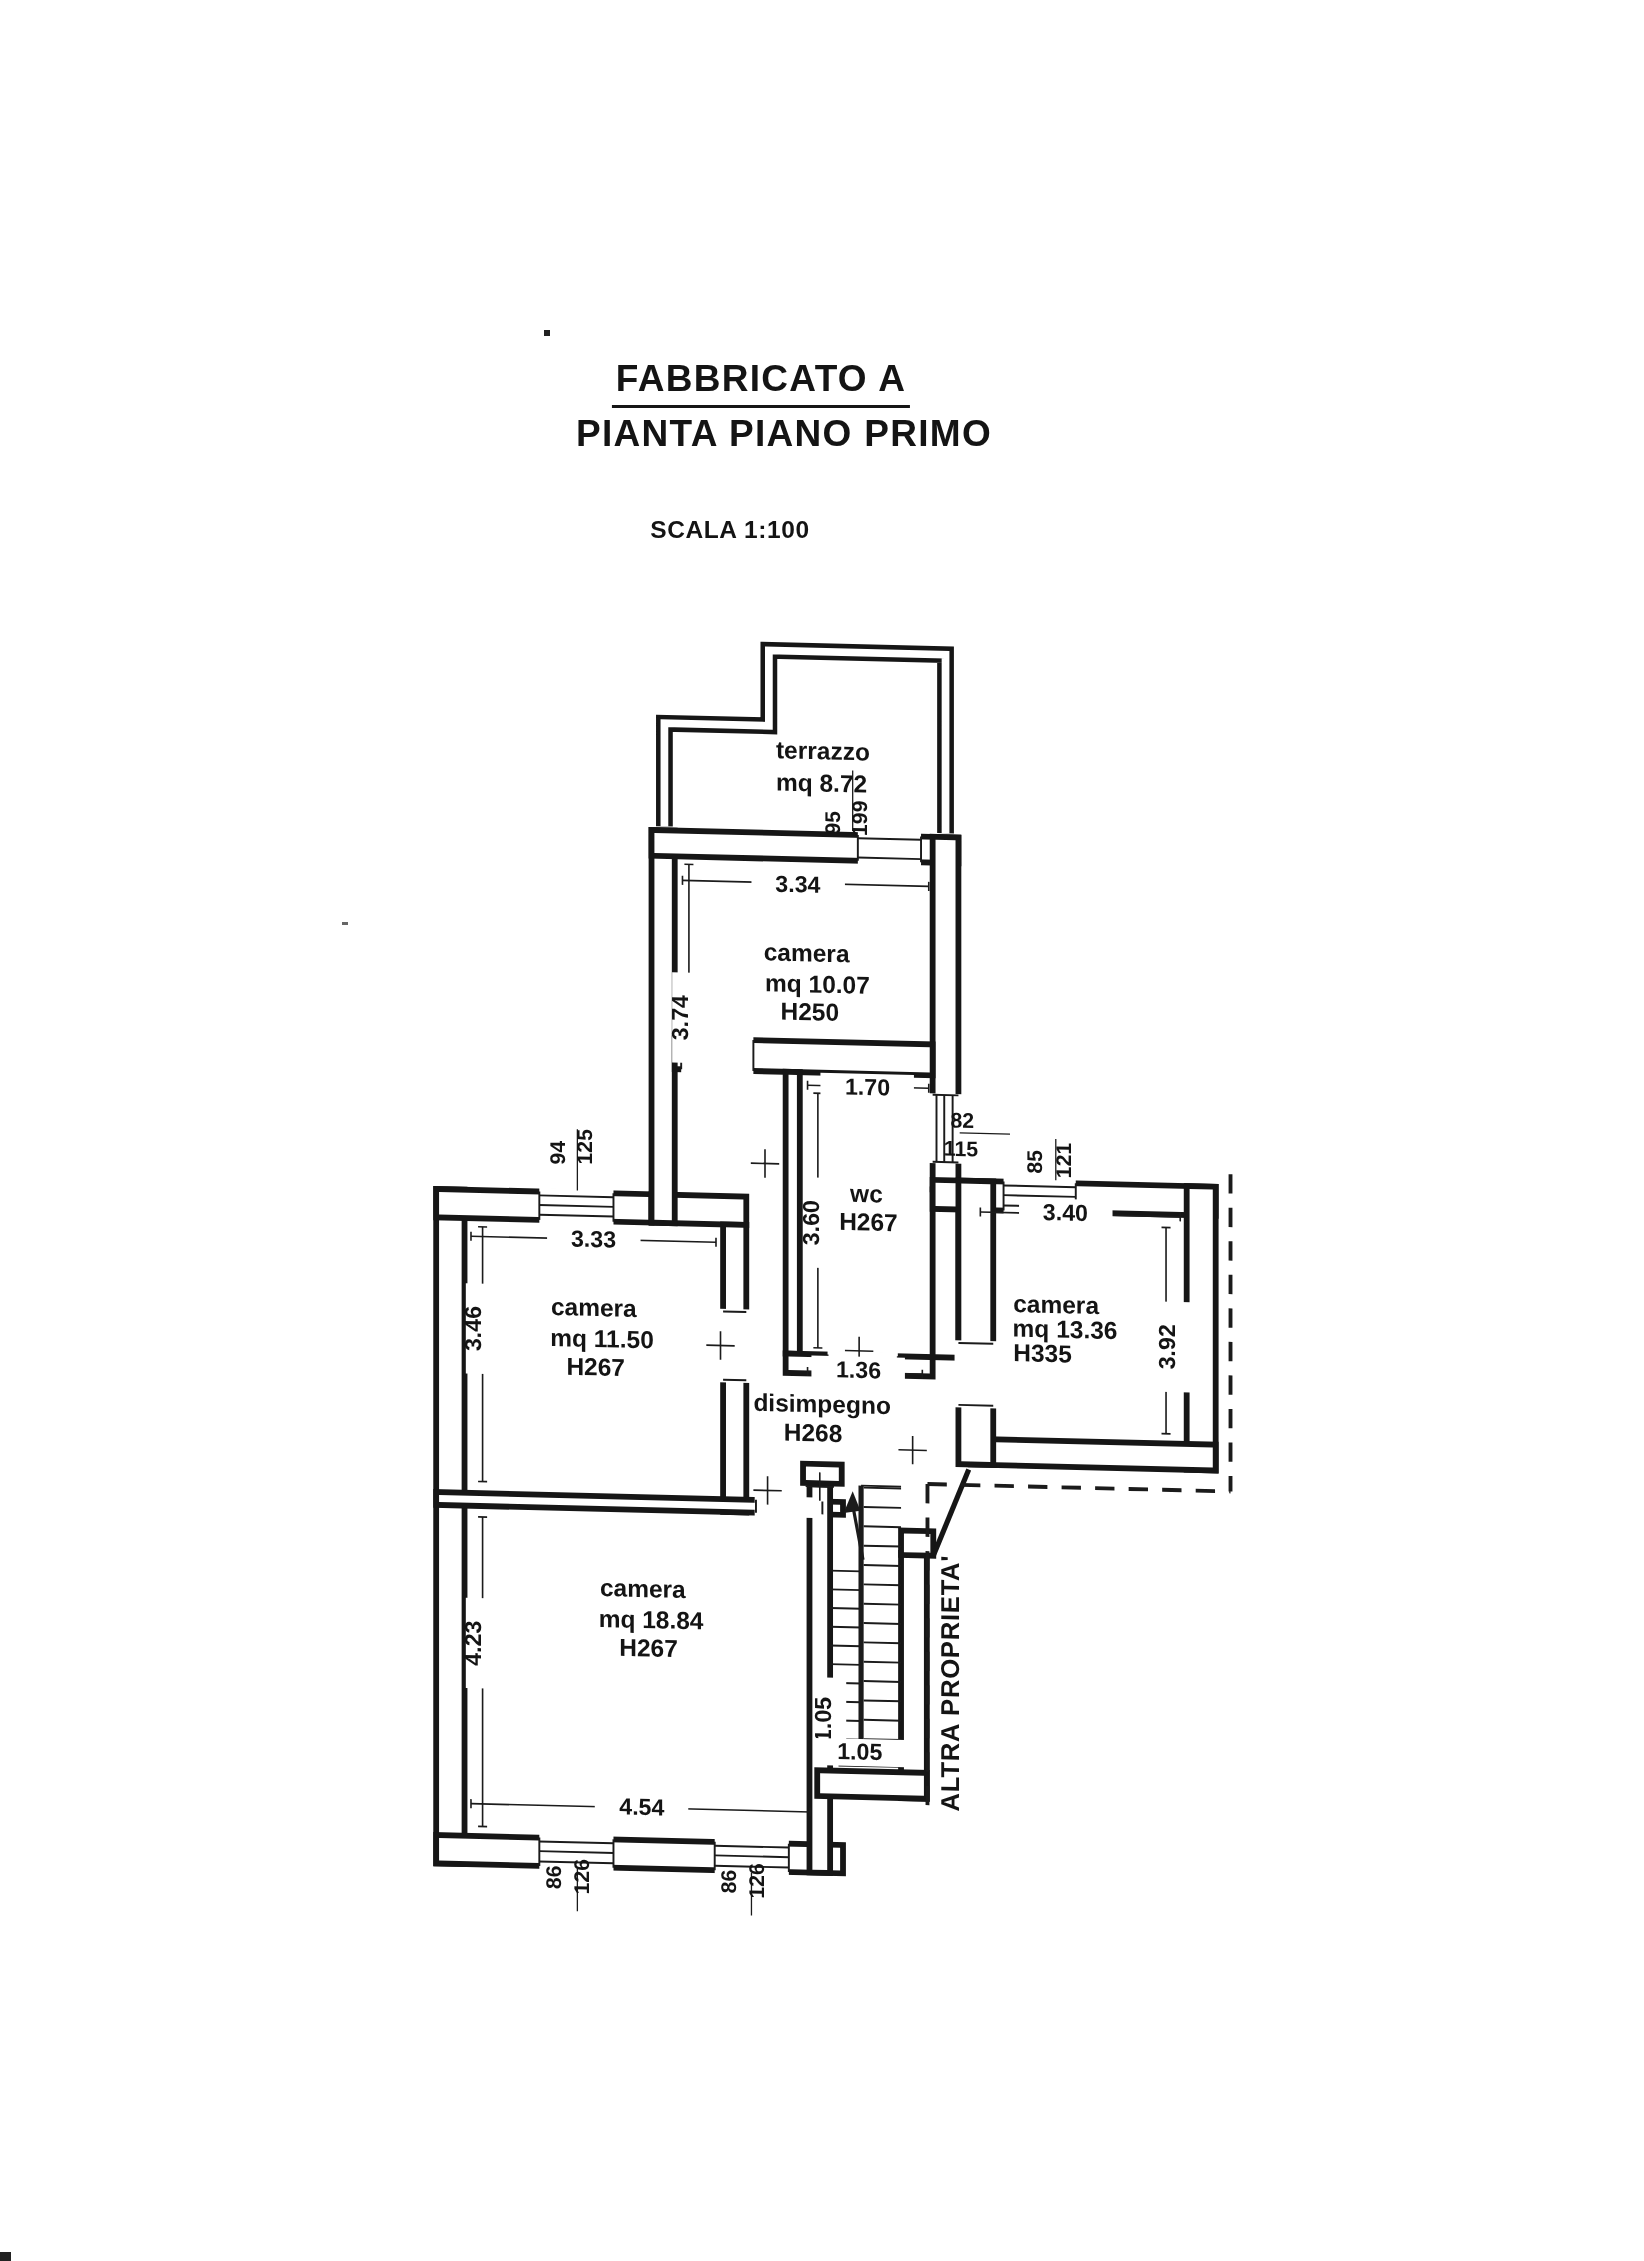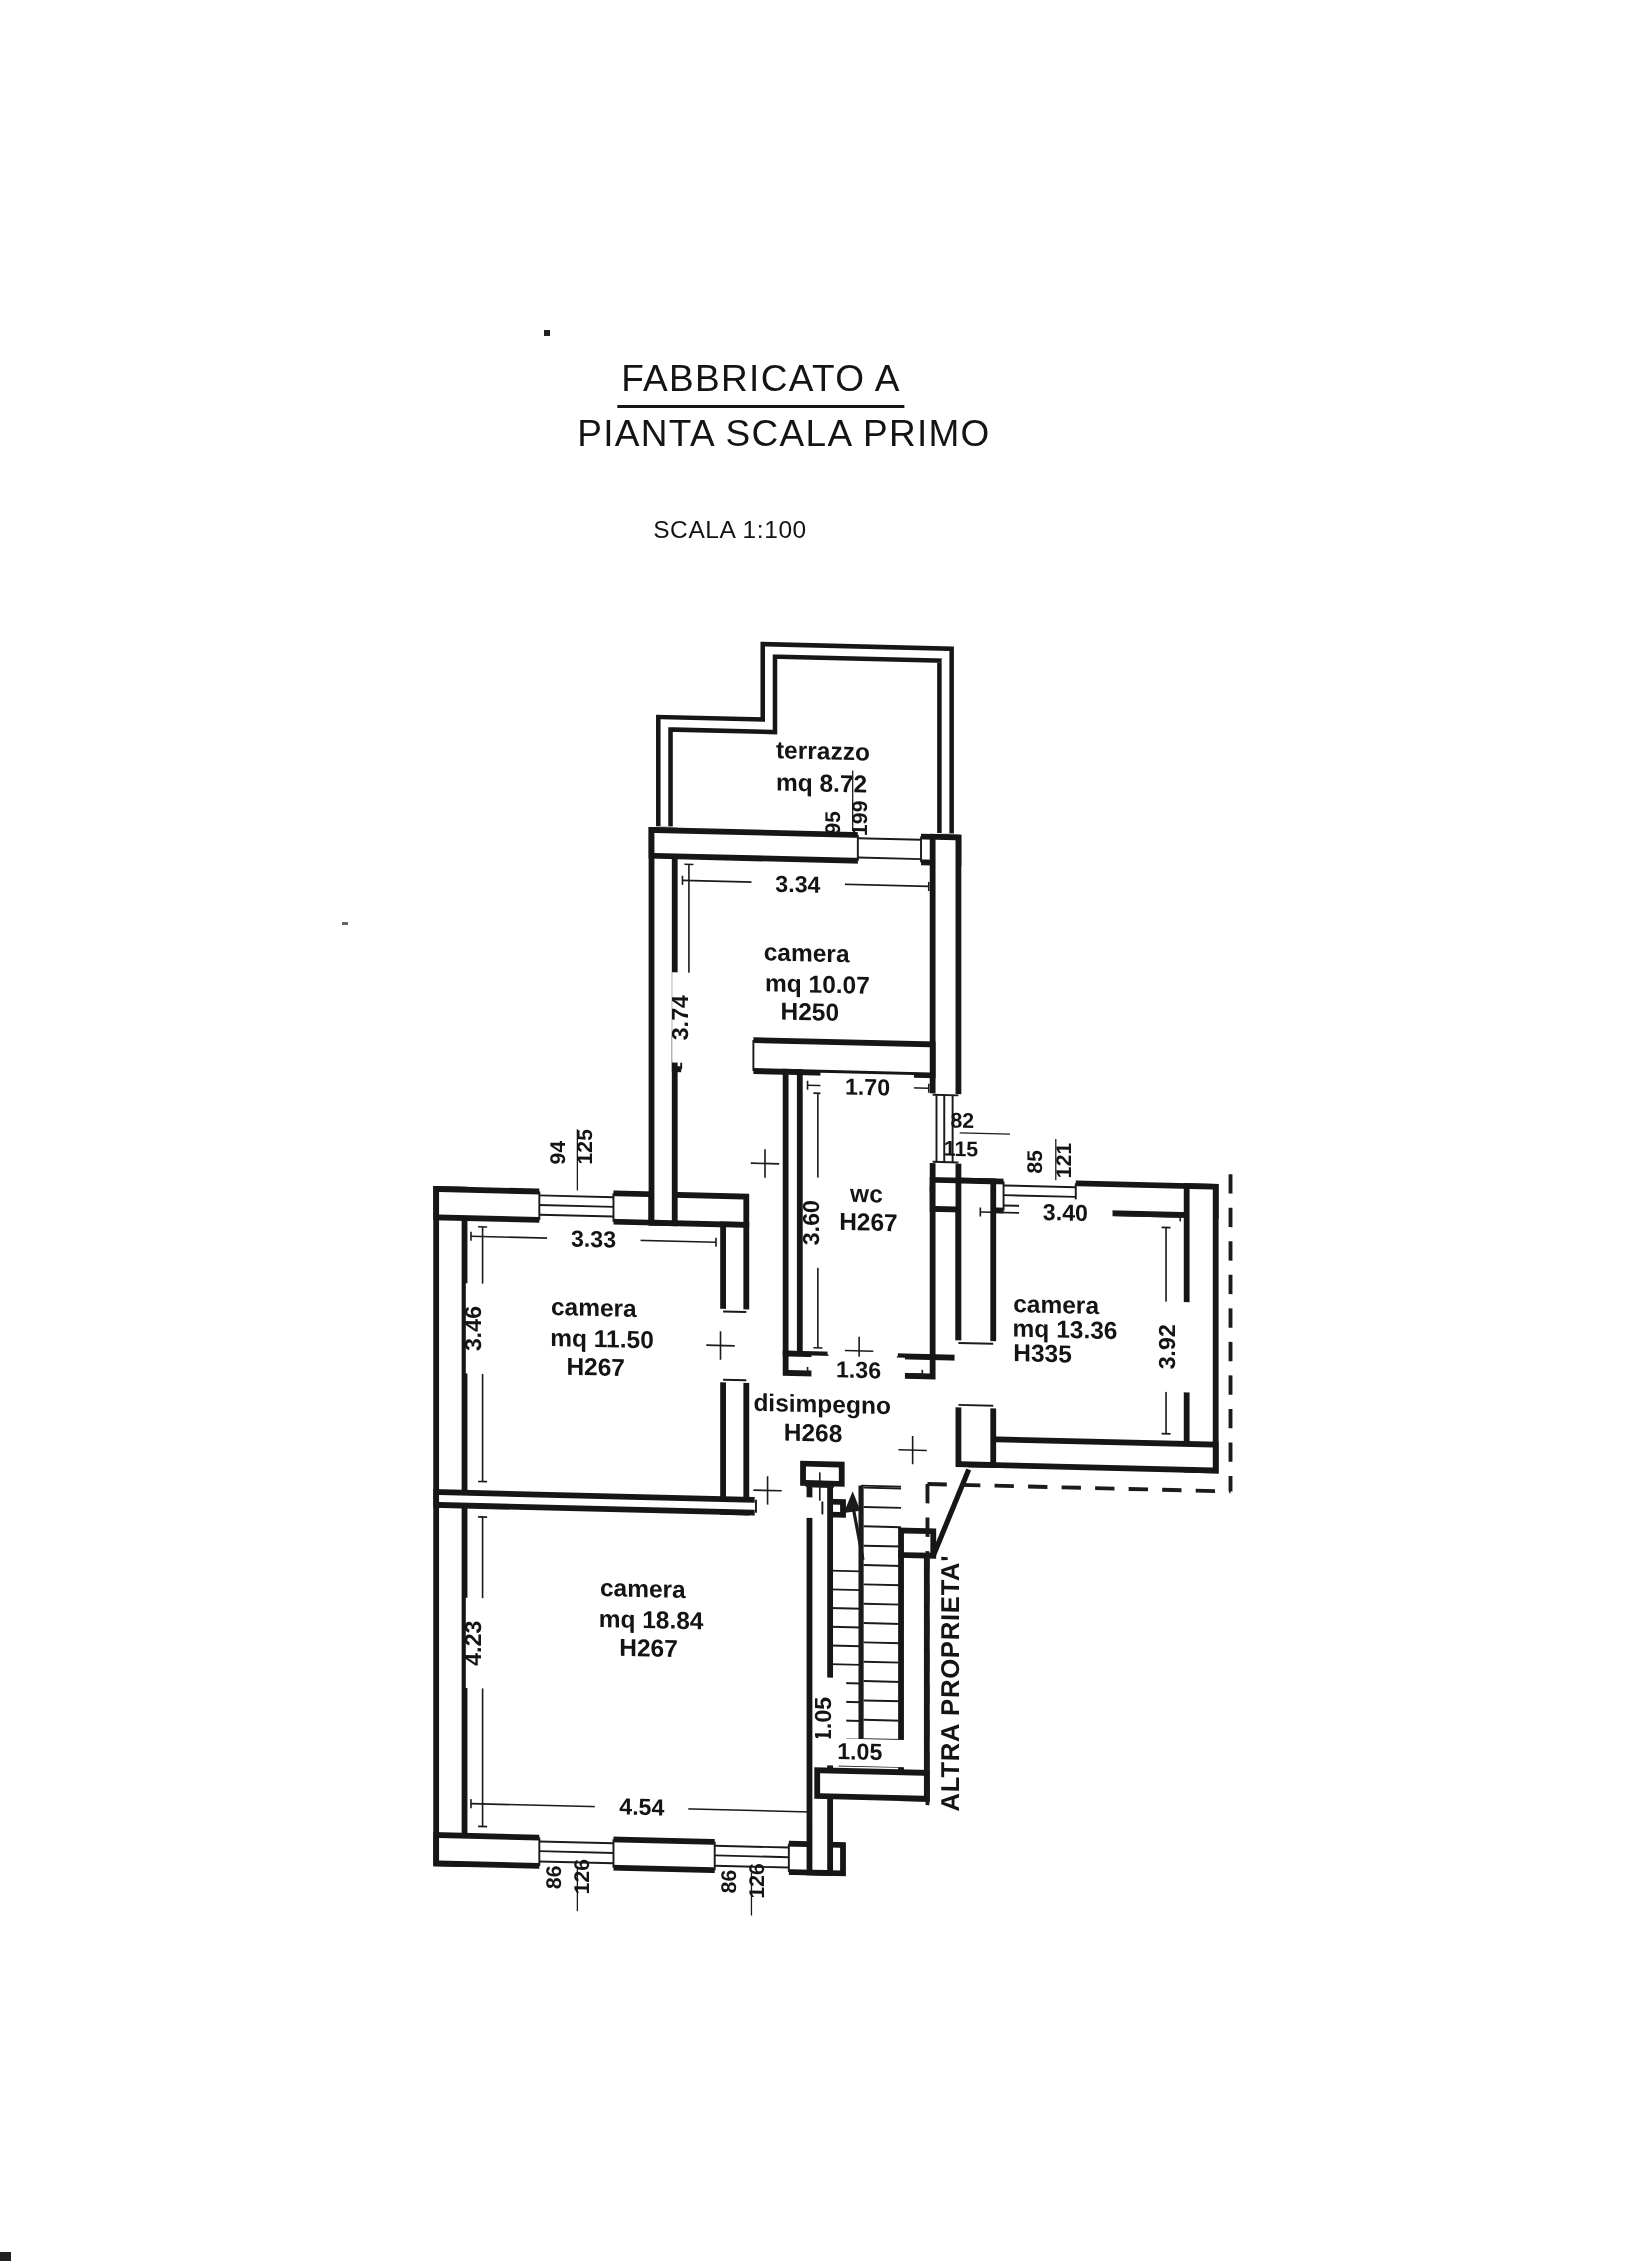--- a/index.html
+++ b/index.html
@@ -1,18 +1,18 @@
 <!DOCTYPE html>
 <html style="font-size:10.3px"><head>
 <meta charset="utf-8">
 <style>
   html,body{margin:0;padding:0;background:#ffffff;}
   .page{position:relative;width:1644px;height:2261px;background:#ffffff;overflow:hidden;
         font-family:"Liberation Sans",sans-serif;color:#141414;}
-  .titles div{position:absolute;white-space:nowrap;font-weight:normal;}
+  .titles div{position:absolute;white-space:nowrap;font-weight:bold;}
   .t1{left:761px;top:358px;transform:translateX(-50%);font-size:37px;letter-spacing:1.3px;
       border-bottom:3.2px solid #151515;padding:0 3.9px 5.2px 3.9px;}
   .t2{left:784px;top:413px;transform:translateX(-50%);font-size:37px;letter-spacing:1.3px;}
   .t3{left:730px;top:516px;transform:translateX(-50%);font-size:24.5px;letter-spacing:0.6px;}
   svg.plan{position:absolute;left:387px;top:580px;width:903px;height:1354px;overflow:visible;}
   .wall{fill:#ffffff;stroke:#161616;stroke-width:9;}
   .para-out{fill:none;stroke:#161616;stroke-width:26;stroke-linejoin:miter;}
   .para-in{fill:none;stroke:#ffffff;stroke-width:12;stroke-linejoin:miter;}
   .patch{fill:#ffffff;stroke:none;}
   .thin{stroke:#1b1b1b;stroke-width:3;fill:none;}
@@ -30,21 +30,21 @@
   .dimbg{fill:#ffffff;}
   .speck{position:absolute;background:#222;}
 </style>
 </head>
 <body>
 
 <div class="page">
 
   <div class="titles">
     <div class="t1">FABBRICATO A</div>
-    <div class="t2">PIANTA SCALA PRIMO</div>
+    <div class="t2">PIANTA PIANO PRIMO</div>
     <div class="t3">SCALA 1:100</div>
   </div>
 
   <svg class="plan" viewBox="600 900 1400 2100">
     <g transform="translate(0,-15) skewY(1.4)">
 
       <g>
         <polyline class="para-out" points="1030,1272 1030,1112 1192,1112 1192,995 1466,995 1466,1272"></polyline>
         <polyline class="para-in" points="1030,1272 1030,1112 1192,1112 1192,995 1466,995 1466,1272"></polyline>
       </g>

